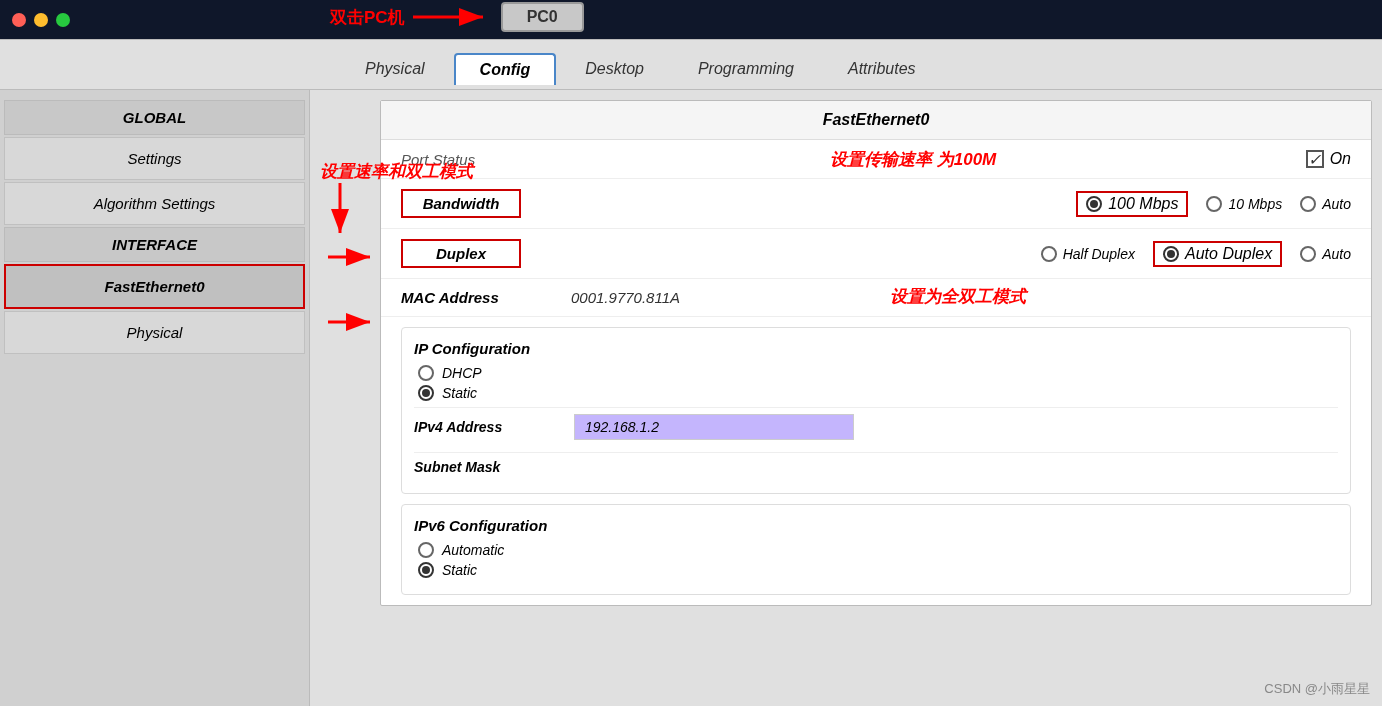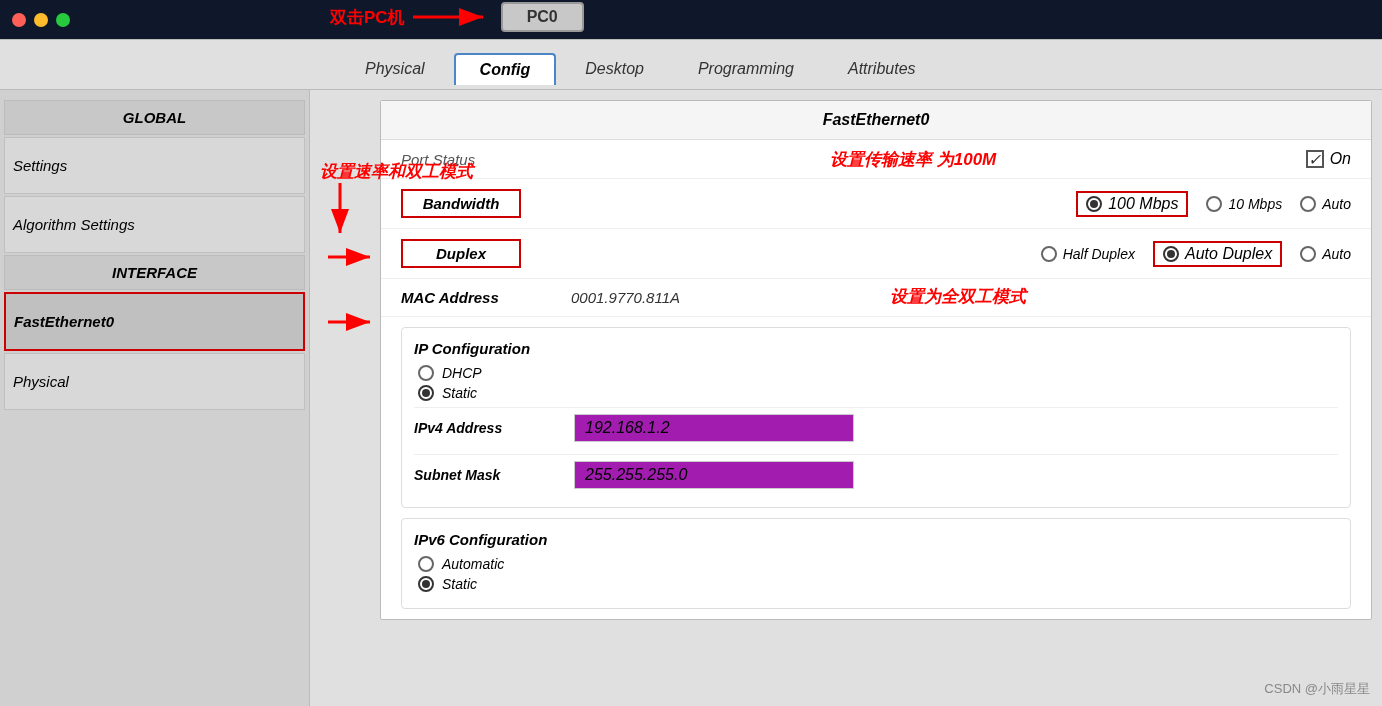--- a/index.html
+++ b/index.html
@@ -91,22 +91,22 @@
       text-align: center;
       font-weight: bold;
       font-size: 15px;
       padding: 8px 18px;
       color: #000;
       background: #c8c8c8;
       border: 1px solid #bbb;
       margin: 2px 4px;
     }
     .sidebar-item {
-      text-align: left;
-      padding: 19px 8px;
+      text-align: center;
+      padding: 12px 8px;
       font-size: 15px;
       cursor: pointer;
       background: #d8d8d8;
       border: 1px solid #c0c0c0;
       margin: 2px 4px;
       color: #000;
     }
     .sidebar-item.active {
       background: #c0c0c0;
       border: 2px solid #cc0000;
@@ -218,24 +218,24 @@
     .ip-radio-row { display: flex; align-items: center; gap: 8px; font-size: 14px; margin: 4px 4px; }
     .ip-field-row {
       display: flex;
       align-items: center;
       padding: 6px 0;
       border-top: 1px solid #eee;
       margin-top: 6px;
     }
     .ip-field-label { font-size: 14px; font-weight: bold; width: 160px; }
     .ip-field-value {
-      font-size: 16px;
+      font-size: 14px;
       border: 1px solid #ccc;
       padding: 4px 10px;
-      background: #a21caf;
+      background: #c4b5fd;
       min-width: 280px;
     }
 
     
     .cn-annotation {
       color: red;
       font-size: 17px;
       font-weight: bold;
     }
 
@@ -412,21 +412,20 @@
           <div class="ip-radio-row">
             <div class="radio-circle selected"></div>
             <span>Static</span>
           </div>
           <div class="ip-field-row">
             <span class="ip-field-label">IPv4 Address</span>
             <div class="ip-field-value">192.168.1.2</div>
           </div>
           <div class="ip-field-row">
             <span class="ip-field-label">Subnet Mask</span>
-            <div class="ip-field-value">255.255.255.0</div>
           </div>
         </div>
 
         <div class="ip-section">
           <div class="ip-section-title">IPv6 Configuration</div>
           <div class="ip-radio-row">
             <div class="radio-circle"></div>
             <span>Automatic</span>
           </div>
           <div class="ip-radio-row">

